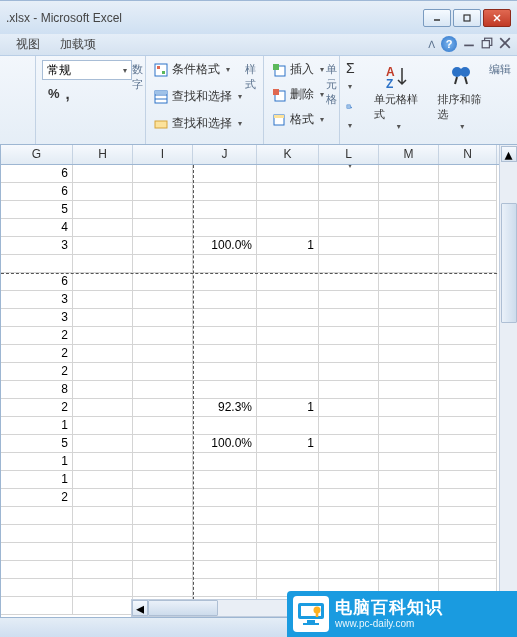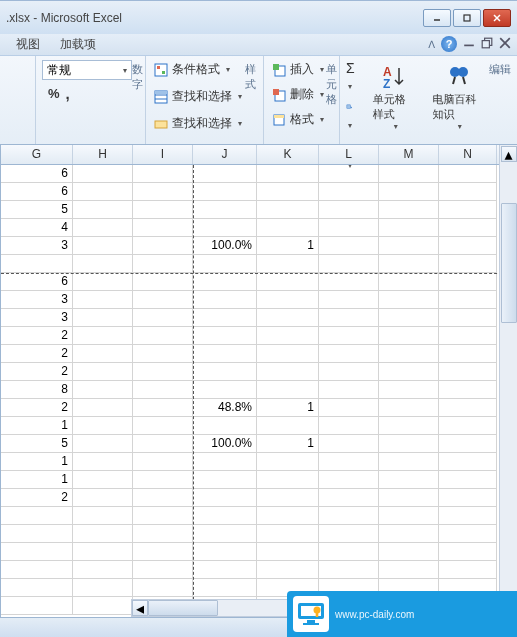--- a/index.html
+++ b/index.html
@@ -252,21 +252,21 @@
         <span class="dd-arrow">▾</span>
       </div>
       <div class="rb-big">
         <svg viewBox="0 0 28 28">
             <circle cx="10" cy="10" r="5" fill="#2c72c7"></circle>
             <circle cx="18" cy="10" r="5" fill="#2c72c7"></circle>
             <rect x="7" y="8" width="14" height="4" fill="#2c72c7"></rect>
             <line x1="10" y1="15" x2="8" y2="22" stroke="#333" stroke-width="2"></line>
             <line x1="18" y1="15" x2="20" y2="22" stroke="#333" stroke-width="2"></line>
           </svg>
-        <span>电脑百科知识</span>
+        <span>排序和筛选</span>
         <span class="dd-arrow">▾</span>
       </div>
     </div>
     <div class="ribbon-group-label" style="">编辑</div>
   </div>
 </div>
 
 <div style="height:0;"></div>
 
 <div class="sheet-wrap">
@@ -408,21 +408,21 @@
         <div class="cell" style="width: 64px;"></div>
         <div class="cell" style="width: 62px;"></div>
         <div class="cell" style="width: 60px;"></div>
         <div class="cell" style="width: 60px;"></div>
         <div class="cell" style="width: 58px;"></div>
       </div>
       <div class="row">
         <div class="cell" style="width: 72px;">2</div>
         <div class="cell" style="width: 60px;"></div>
         <div class="cell" style="width: 60px;"></div>
-        <div class="cell" style="width: 64px;">48.8%</div>
+        <div class="cell" style="width: 64px;">92.3%</div>
         <div class="cell" style="width: 62px;">1</div>
         <div class="cell" style="width: 60px;"></div>
         <div class="cell" style="width: 60px;"></div>
         <div class="cell" style="width: 58px;"></div>
       </div>
       <div class="row">
         <div class="cell" style="width: 72px;">1</div>
         <div class="cell" style="width: 60px;"></div>
         <div class="cell" style="width: 60px;"></div>
         <div class="cell" style="width: 64px;"></div>
@@ -579,15 +579,16 @@
     <svg viewBox="0 0 36 36">
         <rect x="5" y="7" width="26" height="16" rx="2" fill="#1a9be0"></rect>
         <rect x="8" y="10" width="20" height="10" fill="#fff"></rect>
         <rect x="14" y="24" width="8" height="3" fill="#1a9be0"></rect>
         <rect x="10" y="27" width="16" height="2" fill="#1a9be0"></rect>
         <circle cx="24" cy="14" r="3.5" fill="#ffb020"></circle>
         <rect x="22.7" y="17" width="2.6" height="4" fill="#ffb020"></rect>
       </svg>
   </div>
   <div class="wm-text">
+    <span class="wm-cn">电脑百科知识</span>
     <span class="wm-en">www.pc-daily.com</span>
   </div>
 </div>
 
 </body></html>

